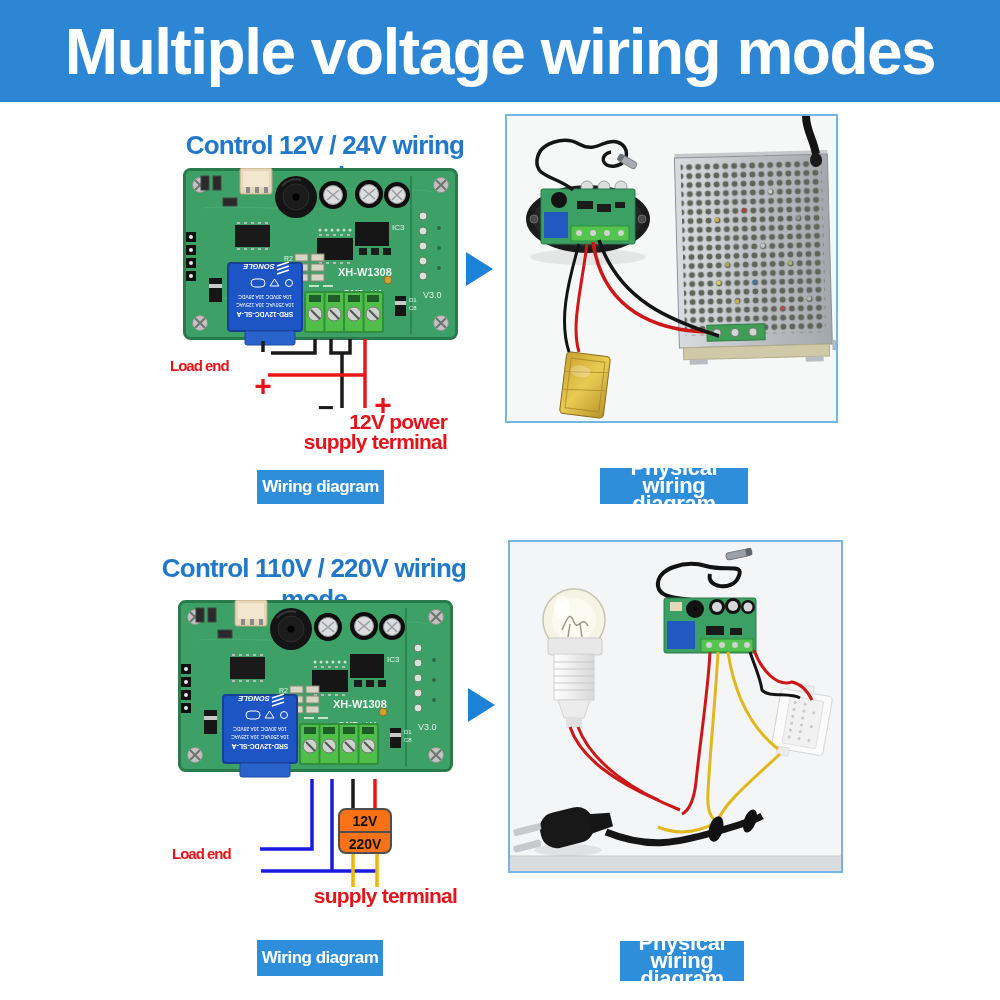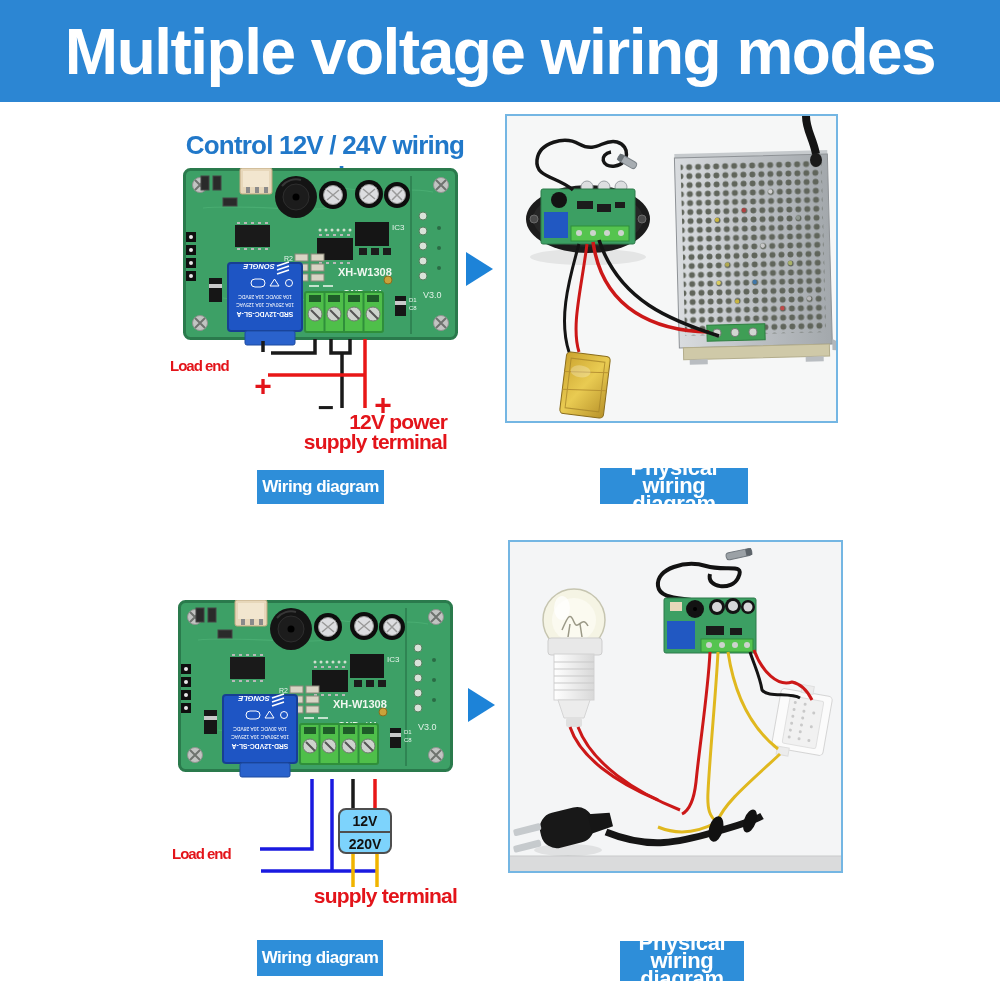--- a/index.html
+++ b/index.html
@@ -16,21 +16,21 @@
   .sym.red{color:#e3141a;}
   .sym.blk{color:#1a1a1a;}
   .btn{background:#2e8ed9;color:#fff;font-weight:bold;display:flex;flex-direction:column;
        justify-content:center;align-items:center;text-align:center;}
   .btn .l{line-height:18px;}
   .btn-wiring{font-size:17px;letter-spacing:-0.5px;text-align:right;}
   .btn-physical{font-size:22px;letter-spacing:-0.3px;}
   .arrow{width:0;height:0;border-top:17px solid transparent;border-bottom:17px solid transparent;
          border-left:27px solid #1d83d8;}
   .photo{background:#f6f7f7;border:2px solid #74b6e3;box-sizing:border-box;}
-  .vbox{box-sizing:border-box;border:2px solid #4e4e4e;border-radius:8px;background:#7dd3fc;z-index:5;}
+  .vbox{box-sizing:border-box;border:2px solid #4e4e4e;border-radius:8px;background:#f97316;z-index:5;}
   .vbox .cell{height:50%;display:flex;align-items:center;justify-content:center;
               font-size:14px;font-weight:bold;color:#111;}
   .vbox .cell.top{border-bottom:2px solid #4e4e4e;}
   svg{display:block;}
   svg text{font-family:"Liberation Sans","DejaVu Sans",sans-serif;}
 </style>
 </head>
 <body>
 
 <div id="canvas">
@@ -317,20 +317,21 @@
         <path d="M92,124 C112,185 165,205 212,220" stroke="#141414" stroke-width="3.5"></path>
       </g>
     </svg>
   </div>
 
   <div class="abs btn btn-physical" style="left:600px;top:468px;width:148px;height:36px;">
     <span class="l">Physical wiring</span>
     <span class="l">diagram</span>
   </div>
 
+  <div class="abs sec-title" style="left:139px;top:553px;width:350px;">Control 110V / 220V wiring mode</div>
 
   <svg class="abs" style="left:150px;top:590px;" width="350" height="410" viewBox="0 0 350 410">
     <use href="#pcbsym" x="28" y="10" width="275" height="180"></use>
     <g stroke="#1a1ae0" stroke-width="3.5" fill="none">
       <path d="M162,189 V259 H110"></path>
       <path d="M182,189 V281"></path>
       <path d="M111,281 H227"></path>
     </g>
     <path d="M203,189 V220" stroke="#1a1a1a" stroke-width="3.5" fill="none"></path>
     <path d="M225,189 V220" stroke="#e81717" stroke-width="3.5" fill="none"></path>

